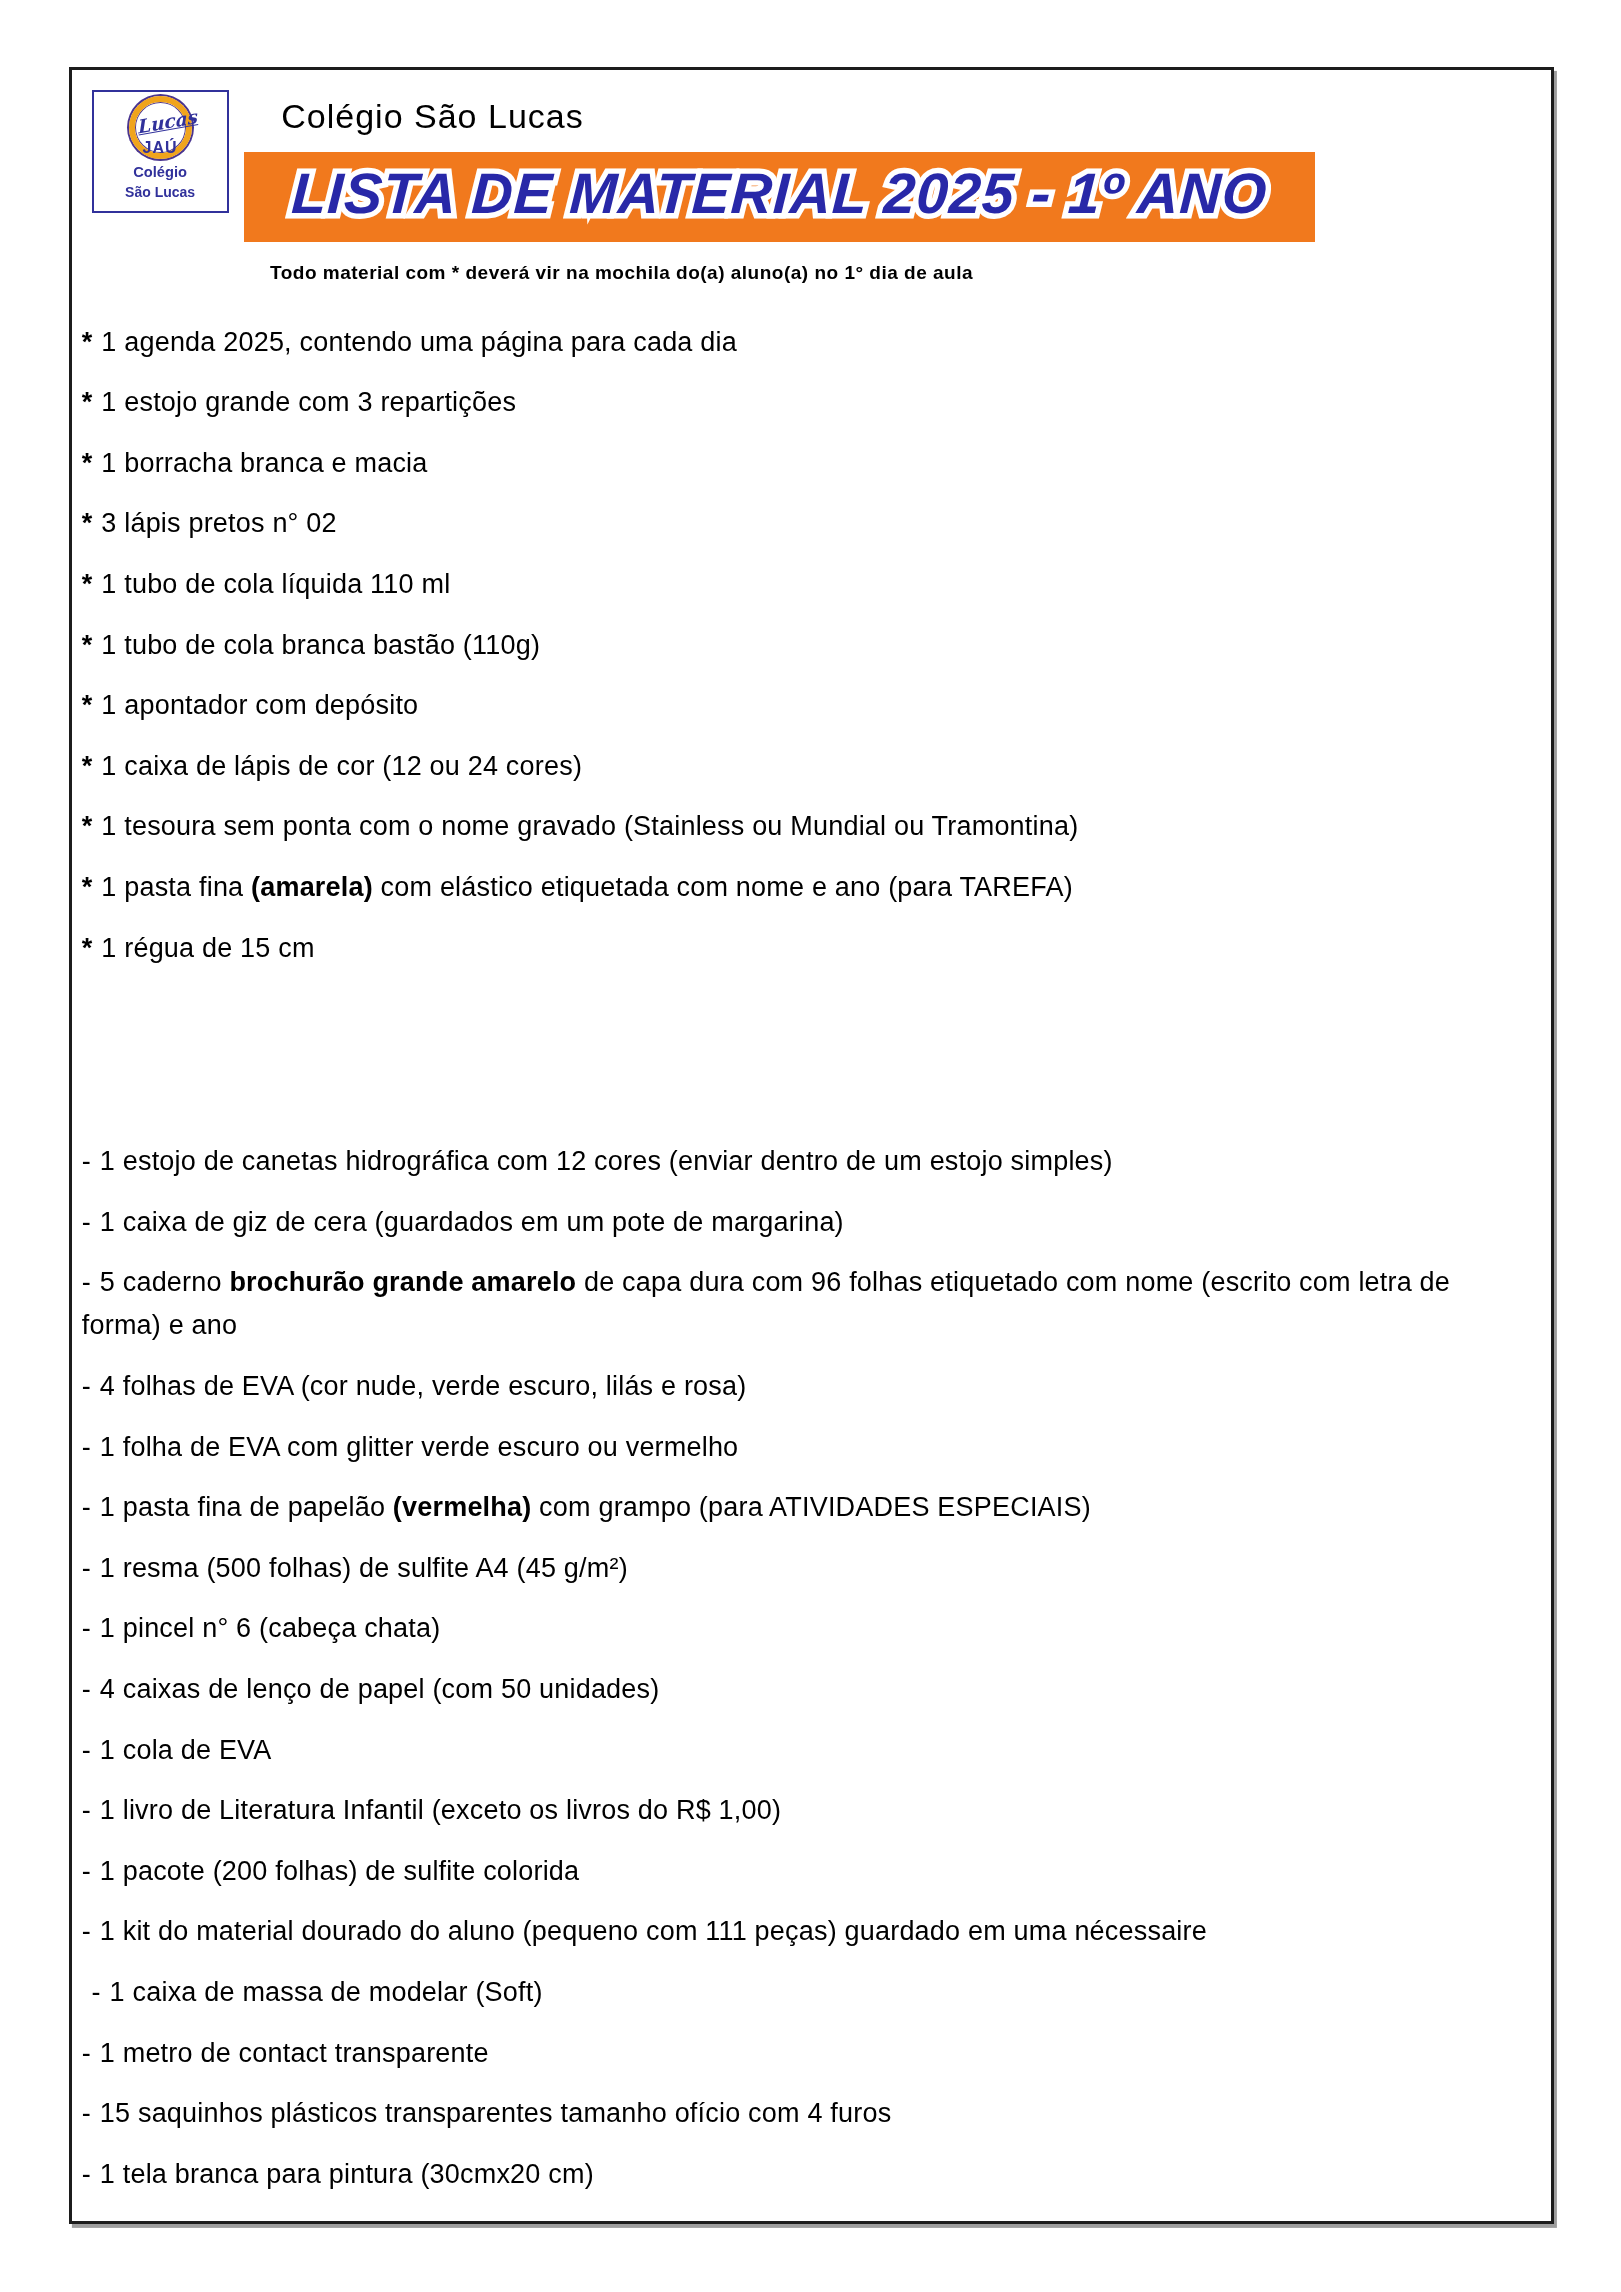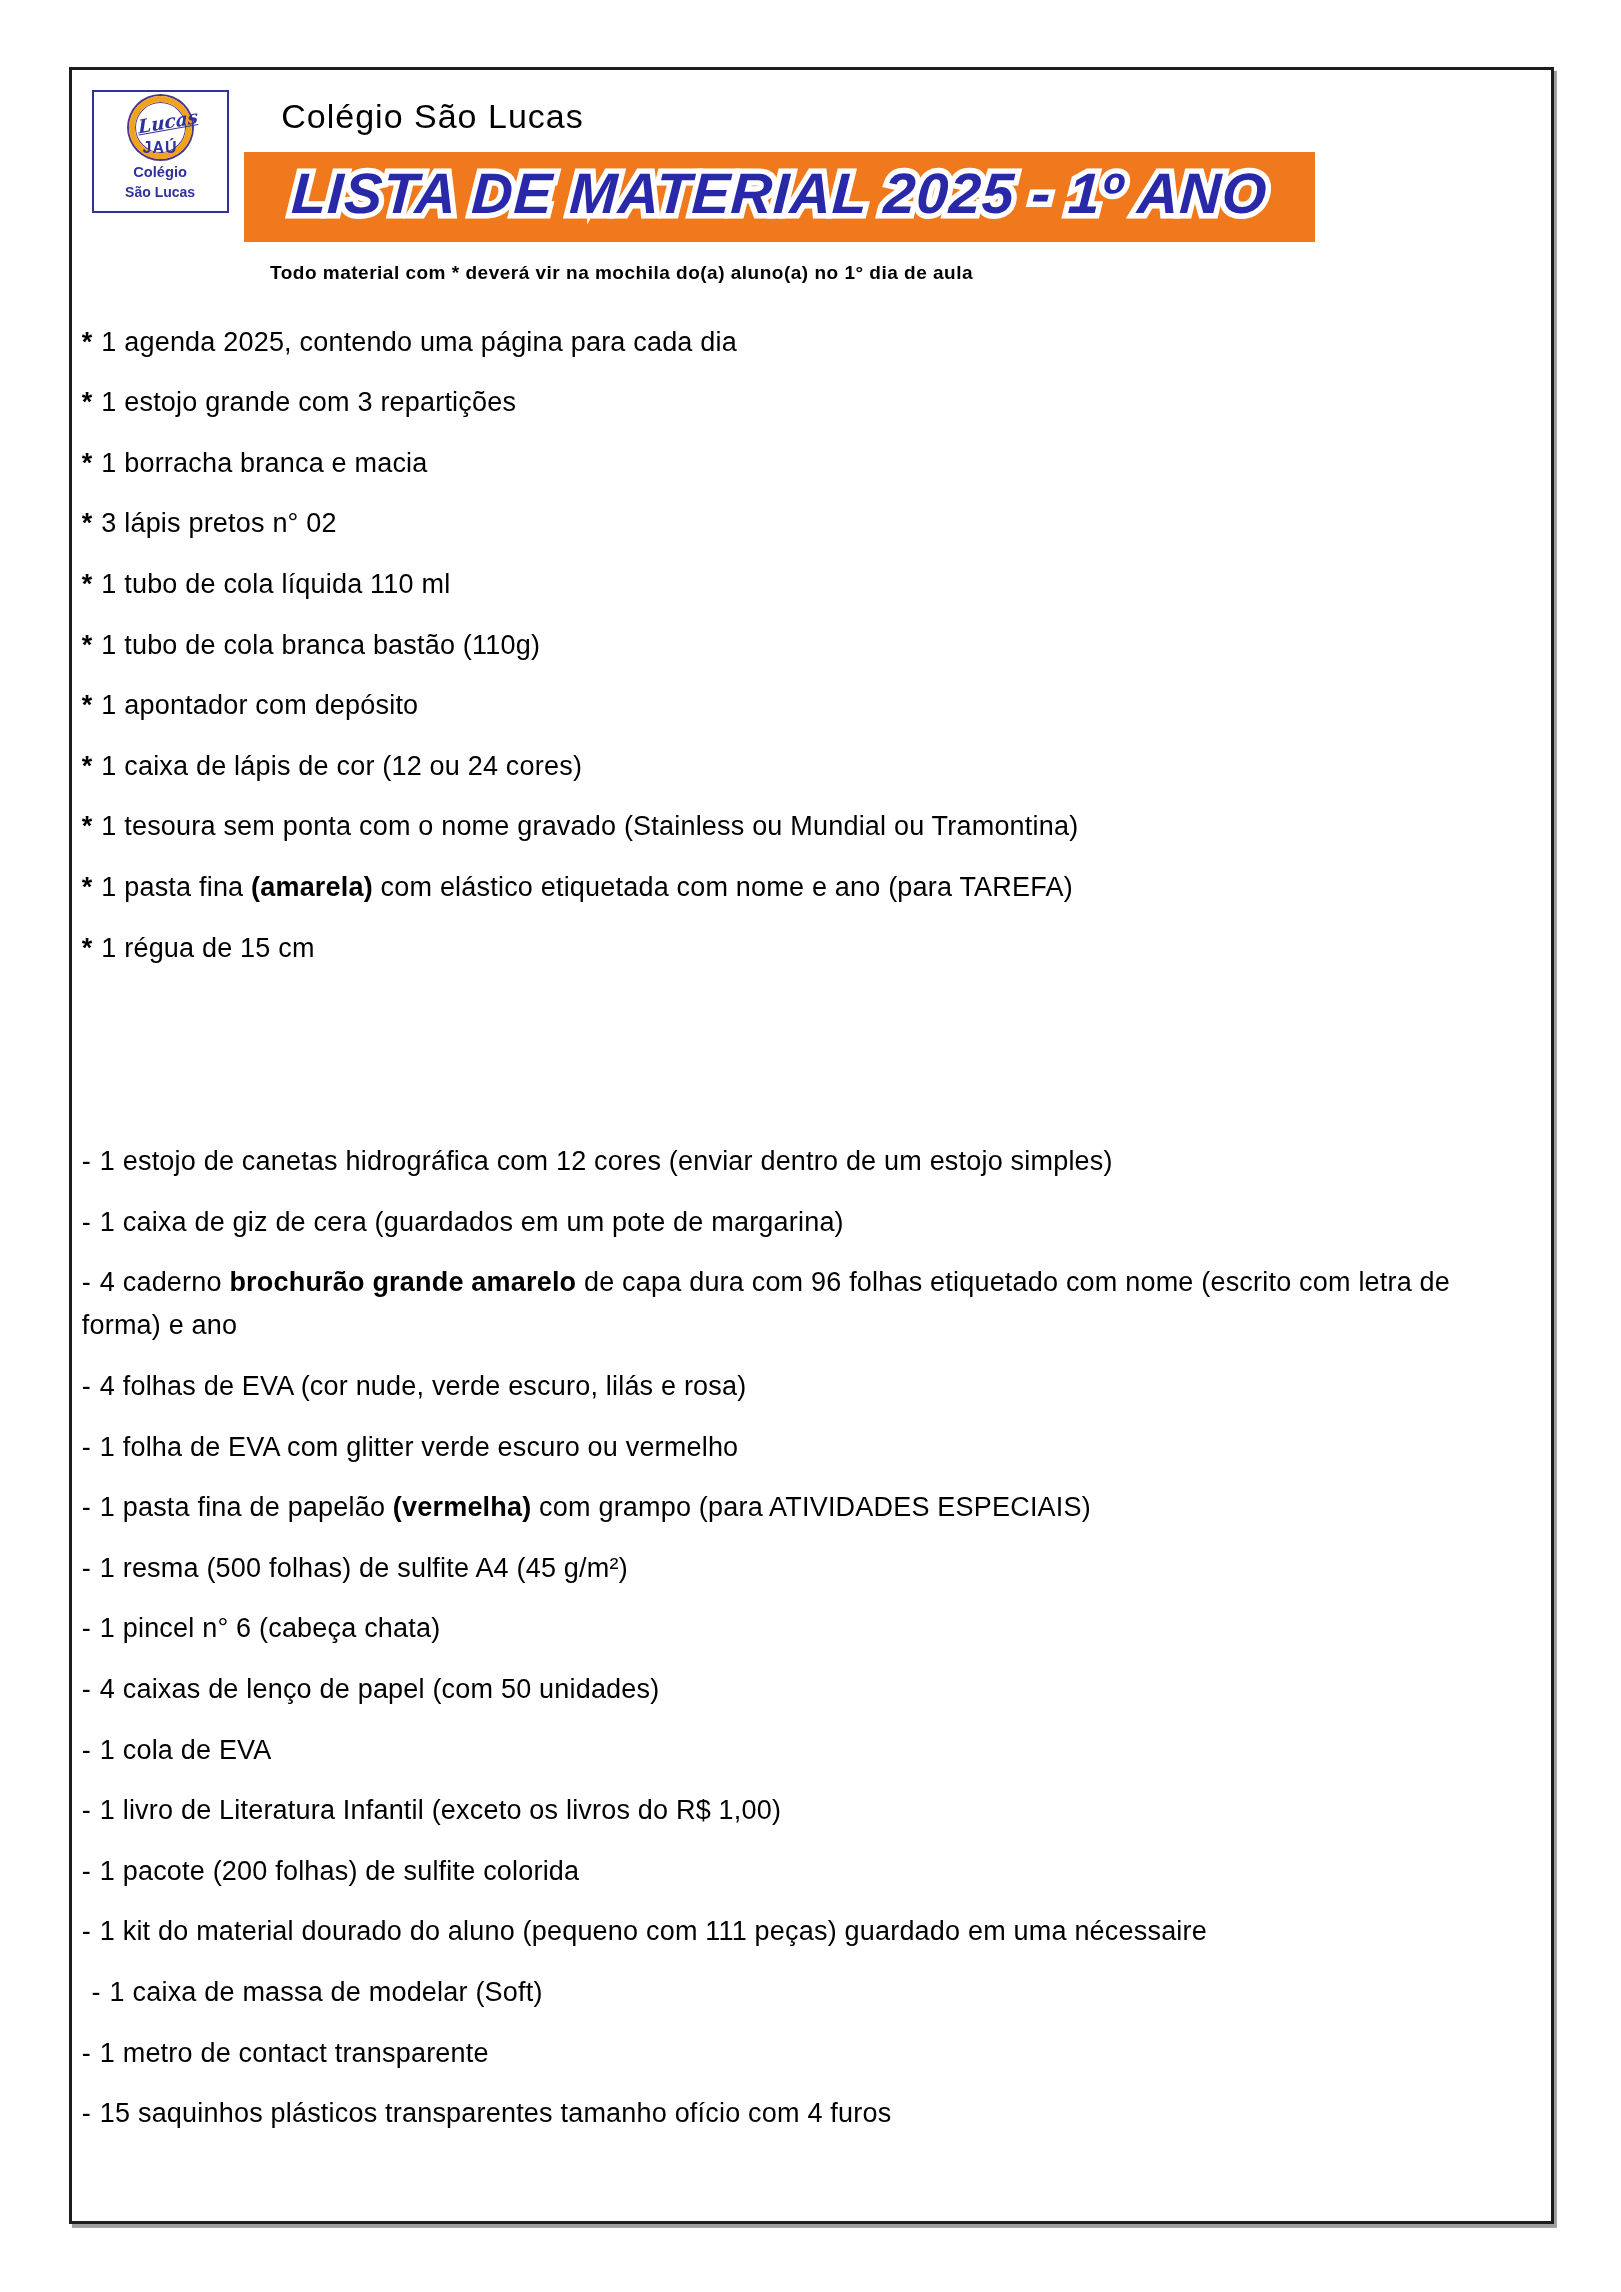--- a/index.html
+++ b/index.html
@@ -193,31 +193,32 @@
         <div class="item"><span class="marker star">*</span><span>1 tesoura sem ponta com o nome gravado (Stainless ou Mundial ou Tramontina)</span></div>
         <div class="item"><span class="marker star">*</span><span>1 pasta fina </span><span class="bold">(amarela)</span><span> com elástico etiquetada com nome e ano (para TAREFA)</span></div>
         <div class="item"><span class="marker star">*</span><span>1 régua de 15 cm</span></div>
       </div>
 
     <div class="list-gap"></div>
 
     <div class="list">
         <div class="item"><span class="marker">-</span><span>1 estojo de canetas hidrográfica com 12 cores (enviar dentro de um estojo simples)</span></div>
         <div class="item"><span class="marker">-</span><span>1 caixa de giz de cera (guardados em um pote de margarina)</span></div>
-        <div class="item"><span class="marker">-</span><span>4 caderno </span><span class="bold">brochurão grande amarelo</span><span> de capa dura com 96 folhas etiquetado com nome (escrito com letra de forma) e ano</span></div>
+        <div class="item"><span class="marker">-</span><span>5 caderno </span><span class="bold">brochurão grande amarelo</span><span> de capa dura com 96 folhas etiquetado com nome (escrito com letra de forma) e ano</span></div>
         <div class="item"><span class="marker">-</span><span>4 folhas de EVA (cor nude, verde escuro, lilás e rosa)</span></div>
         <div class="item"><span class="marker">-</span><span>1 folha de EVA com glitter verde escuro ou vermelho</span></div>
         <div class="item"><span class="marker">-</span><span>1 pasta fina de papelão </span><span class="bold">(vermelha)</span><span> com grampo (para ATIVIDADES ESPECIAIS)</span></div>
         <div class="item"><span class="marker">-</span><span>1 resma (500 folhas) de sulfite A4 (45 g/m²)</span></div>
         <div class="item"><span class="marker">-</span><span>1 pincel n° 6 (cabeça chata)</span></div>
         <div class="item"><span class="marker">-</span><span>4 caixas de lenço de papel (com 50 unidades)</span></div>
         <div class="item"><span class="marker">-</span><span>1 cola de EVA</span></div>
         <div class="item"><span class="marker">-</span><span>1 livro de Literatura Infantil (exceto os livros do R$ 1,00)</span></div>
         <div class="item"><span class="marker">-</span><span>1 pacote (200 folhas) de sulfite colorida</span></div>
         <div class="item"><span class="marker">-</span><span>1 kit do material dourado do aluno (pequeno com 111 peças) guardado em uma nécessaire</span></div>
         <div class="item indent"><span class="marker">-</span><span>1 caixa de massa de modelar (Soft)</span></div>
         <div class="item"><span class="marker">-</span><span>1 metro de contact transparente</span></div>
         <div class="item"><span class="marker">-</span><span>15 saquinhos plásticos transparentes tamanho ofício com 4 furos</span></div>
+        <div class="item"><span class="marker">-</span><span>1 tela branca para pintura (30cmx20 cm)</span></div>
       </div>
 
   </div>
 </div>
 
 
 </body></html>

